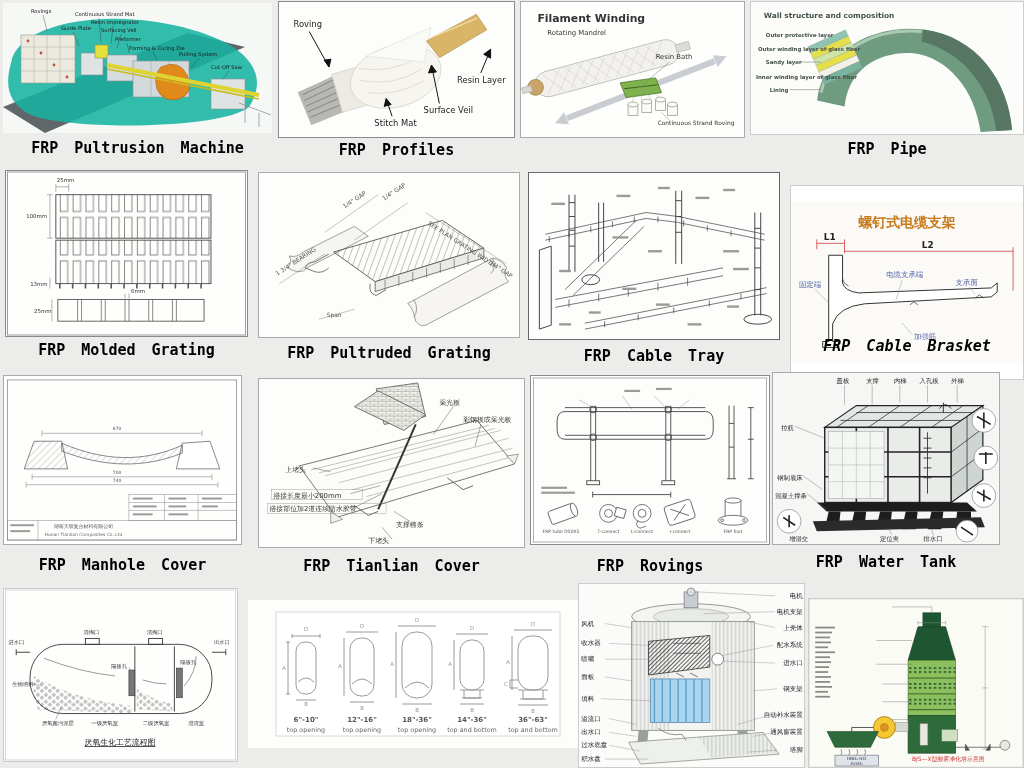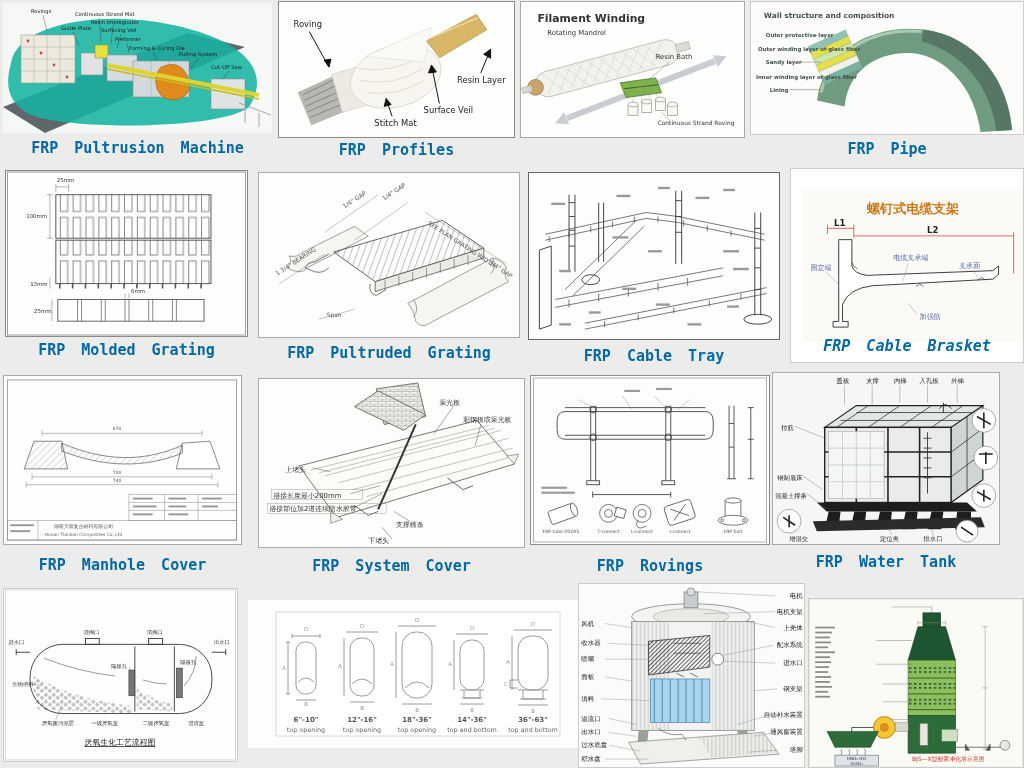--- a/index.html
+++ b/index.html
@@ -1,21 +1,21 @@
 <!DOCTYPE html>
 <html><head>
 <meta charset="utf-8">
 <style>
   html,body{margin:0;padding:0;background:#d8d8d4;}
   .stage{position:relative;width:1024px;height:768px;background:#ecedeb;overflow:hidden;
          font-family:"DejaVu Sans",sans-serif;}
   .panel{position:absolute;background:#ffffff;box-sizing:border-box;}
   .panel svg{display:block;width:100%;height:100%;}
   .cap{position:absolute;text-align:center;font-family:"DejaVu Sans Mono",monospace;
-       font-weight:bold;color:#0369a1;font-size:15px;word-spacing:7px;white-space:nowrap;}
+       font-weight:bold;color:#000000;font-size:15px;word-spacing:7px;white-space:nowrap;}
   .b1{border:1px solid #8a8a8a;} .b2{border:1px solid #aaaaaa;} .b3{border:1px solid #cccccc;}
   text{font-family:"DejaVu Sans",sans-serif;}
 </style>
 </head>
 <body>
 
 <div class="stage">
 
   <div class="panel" style="left:3px;top:3px;width:269px;height:130px;">
     <svg viewBox="0 0 269 130">
@@ -262,21 +262,21 @@
           <rect x="60" y="140" width="12" height="2.4"></rect>
         <rect x="128" y="132" width="14" height="2.4"></rect>
           <rect x="200" y="134" width="12" height="2.4"></rect>
         <rect x="30" y="152" width="12" height="2.4"></rect>
           <rect x="160" y="152" width="14" height="2.4"></rect>
       </g>
     </svg>
   </div>
   <div class="cap" style="left:528px;top:347px;width:252px;">FRP Cable Tray</div>
 
-  <div class="panel b3" style="left:790px;top:168px;width:234px;height:195px;padding-left:12px;">
+  <div class="panel b3" style="left:790px;top:185px;width:234px;height:195px;">
     <svg viewBox="0 0 234 163">
       <rect width="234" height="163" fill="#fbfaf7"></rect>
       <text x="117" y="26" font-size="14" font-weight="bold" fill="#c8791a" text-anchor="middle">螺钉式电缆支架</text>
       <g stroke="#cc2222" stroke-width="0.7">
         <line x1="26" y1="42" x2="54" y2="42"></line>
           <line x1="26" y1="38" x2="26" y2="48"></line>
           <line x1="54" y1="38" x2="54" y2="52"></line>
         <line x1="54" y1="50" x2="224" y2="50"></line>
           <line x1="224" y1="46" x2="224" y2="90"></line>
       </g>
@@ -370,21 +370,21 @@
         <text x="14" y="120">搭接长度最小200mm</text>
         <text x="10" y="134">搭接部位加2道连续防水胶带</text>
         <text x="138" y="150">支撑檩条</text>
         <text x="110" y="166">下堵头</text>
         <path d="M196,28 l-20,28 M224,46 l-6,22 M54,90 l18,4 M92,116 l30,-8 M96,130 l28,-14 M152,144 l-16,-10 M134,162 l-10,-12" stroke="#555" stroke-width="0.5" fill="none"></path>
         <rect x="12" y="112" width="92" height="10" fill="none" stroke="#888" stroke-width="0.4"></rect>
         <rect x="8" y="126" width="120" height="10" fill="none" stroke="#888" stroke-width="0.4"></rect>
       </g>
     </svg>
   </div>
-  <div class="cap" style="left:258px;top:557px;width:267px;">FRP System Cover</div>
+  <div class="cap" style="left:258px;top:557px;width:267px;">FRP Tianlian Cover</div>
 
   <div class="panel b1" style="left:530px;top:375px;width:240px;height:170px;">
     <svg viewBox="0 0 240 170">
       <rect x="2" y="2" width="236" height="166" fill="#fdfdfc" stroke="#999" stroke-width="0.8"></rect>
       <g stroke="#444" stroke-width="0.9" fill="none">
         <path d="M34,32 h142 M34,36 h142 M34,60 h142 M34,64 h142"></path>
         <path d="M34,36 q-8,0 -8,10 v8 q0,10 8,10 M176,36 q8,0 8,10 v8 q0,10 -8,10"></path>
         <path d="M60,30 v76 M65,30 v76 M136,30 v76 M141,30 v76"></path>
         <rect x="56" y="106" width="13" height="4"></rect>
           <rect x="132" y="106" width="13" height="4"></rect>

